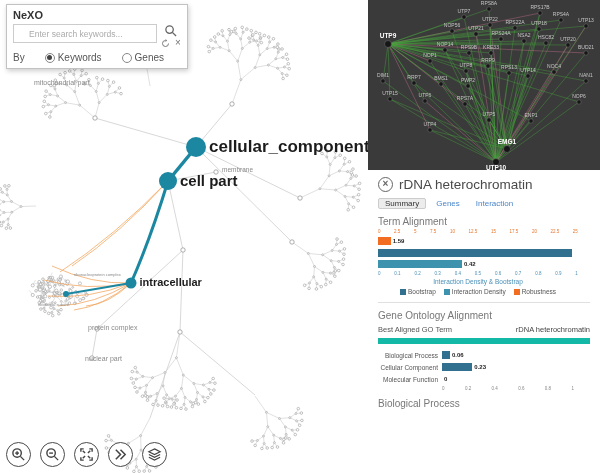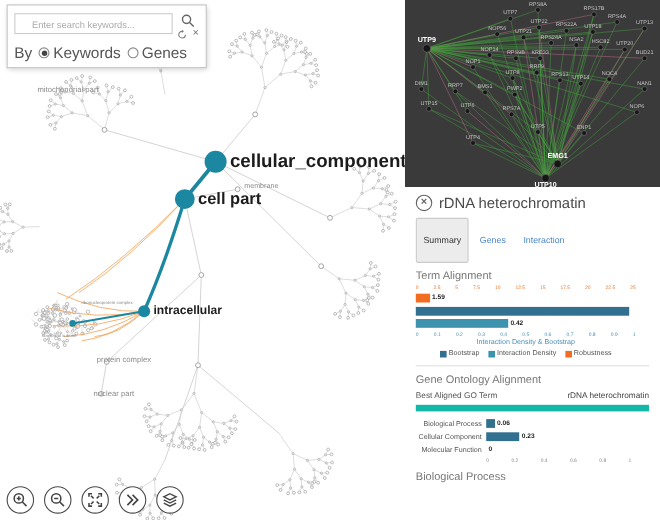--- a/index.html
+++ b/index.html
@@ -16,42 +16,42 @@
   .search-card{position:absolute;left:6px;top:4px;width:182px;background:#fff;border:1px solid #c2c2c2;
       box-shadow:1px 2px 5px rgba(0,0,0,.2);padding:4px 6px 5px 6px;z-index:6;box-sizing:border-box}
   .logo{font-size:11px;font-weight:bold;color:#333}
   .search-row{display:flex;align-items:flex-start;margin-top:3px;gap:4px}
   .search-row input{width:112px;height:15px;font-size:8.5px;border:1px solid #ccc;padding:1px 15px;color:#333;outline:none}
   .search-row input::placeholder{color:#aaa}
   .icon-group{display:flex;flex-direction:column;align-items:center;gap:1px}
   .icon-row{display:flex;gap:5px;align-items:center}
   .sicon{display:inline-flex;align-items:center;justify-content:center;cursor:pointer;color:#666}
   .close-s{font-size:10px;color:#777;line-height:10px}
-  .by-row{display:flex;align-items:center;gap:6px;margin-top:4px;font-size:14px;color:#555}
+  .by-row{display:flex;align-items:center;gap:20px;margin-top:4px;font-size:10px;color:#555}
   .by-row label{display:flex;align-items:center;cursor:pointer}
   .radio{width:8px;height:8px;border:1px solid #888;border-radius:50%;display:inline-block;margin-right:3px;position:relative;background:#fff}
   .radio.checked::after{content:"";position:absolute;left:1.5px;top:1.5px;right:1.5px;bottom:1.5px;background:#444;border-radius:50%}
 
   
   .controls{position:absolute;left:6px;bottom:6px;display:flex;gap:9px;z-index:6}
   .ctrl{width:25px;height:25px;border:1.6px solid #4a4a4a;border-radius:50%;background:#fff;
         display:flex;align-items:center;justify-content:center;cursor:pointer;box-sizing:border-box}
 
   
   .network-panel{position:absolute;left:368px;top:0;width:232px;height:170px;overflow:hidden}
 
   
   .detail-panel{position:absolute;left:368px;top:170px;width:232px;height:303px;background:#fff;
       padding:7px 10px 0 10px;box-sizing:border-box;overflow:hidden}
   .detail-header{display:flex;align-items:center;gap:6px}
   .close-btn{width:15px;height:15px;min-width:15px;border:1.5px solid #666;border-radius:50%;color:#666;
       font-size:10px;line-height:12px;text-align:center;font-weight:bold;cursor:pointer;box-sizing:border-box}
   .detail-title{font-size:13.5px;color:#4a4a4a}
   .tabs{display:flex;gap:4px;margin-top:6px;font-size:8px;align-items:center}
-  .tab{color:#4a86c8;padding:15px 6px;cursor:pointer}
+  .tab{color:#4a86c8;padding:0 6px;cursor:pointer}
   .tab.active{color:#333;background:#ececec;border:1px solid #ccc;border-radius:2px}
   .term-id{font-size:8.5px;color:#555;margin-top:6px;border-top:1px solid #e4e4e4;padding-top:6px}
   .section-h{font-size:10px;color:#777;margin-top:7px}
   .tick-row{display:flex;justify-content:space-between;font-size:4.5px;margin:2px 0;width:200px}
   .tick-row.orange{color:#e8762d}
   .tick-row.blue{color:#4a90b8}
   .rb-bar-row{height:10px;margin:1.5px 0;display:flex;align-items:center;width:206px}
   .rb-bar{height:8px}
   .rb-val{font-size:6px;color:#222;margin-left:2px;font-weight:bold}
   .axis-caption{font-size:6.5px;color:#4a90b8;text-align:center;width:200px;margin-top:1px}
@@ -1081,20 +1081,21 @@
       <div class="hl-label" style="left: 139.5px; top: 276.5px; font-size: 11px;">intracellular</div>
       <div class="tree-label" style="left: 34px; top: 79px; font-size: 7px;">mitochondrial part</div>
       <div class="tree-label" style="left: 222px; top: 167px; font-size: 6.5px;">membrane</div>
       <div class="tree-label" style="left: 88px; top: 324px; font-size: 7px;">protein complex</div>
       <div class="tree-label" style="left: 85px; top: 355px; font-size: 7px;">nuclear part</div>
       <div class="tree-label" style="left: 74px; top: 273px; font-size: 4px;">ribonucleoprotein complex</div>
       <div class="tree-label" style="left: 38px; top: 303px; font-size: 4px;">ribosomal subunit</div>
     </div>
 
   <div class="search-card">
+    <div class="logo">NeXO</div>
     <div class="search-row">
       <input type="text" placeholder="Enter search keywords..." style="">
       <div class="icon-group">
         <span class="sicon">
           <svg width="13" height="13" viewBox="0 0 14 14" fill="none" stroke="#666" stroke-width="1.4">
             <circle cx="6" cy="6" r="4"></circle>
               <line x1="9" y1="9" x2="13" y2="13"></line>
           </svg>
         </span>
         <span class="icon-row">

